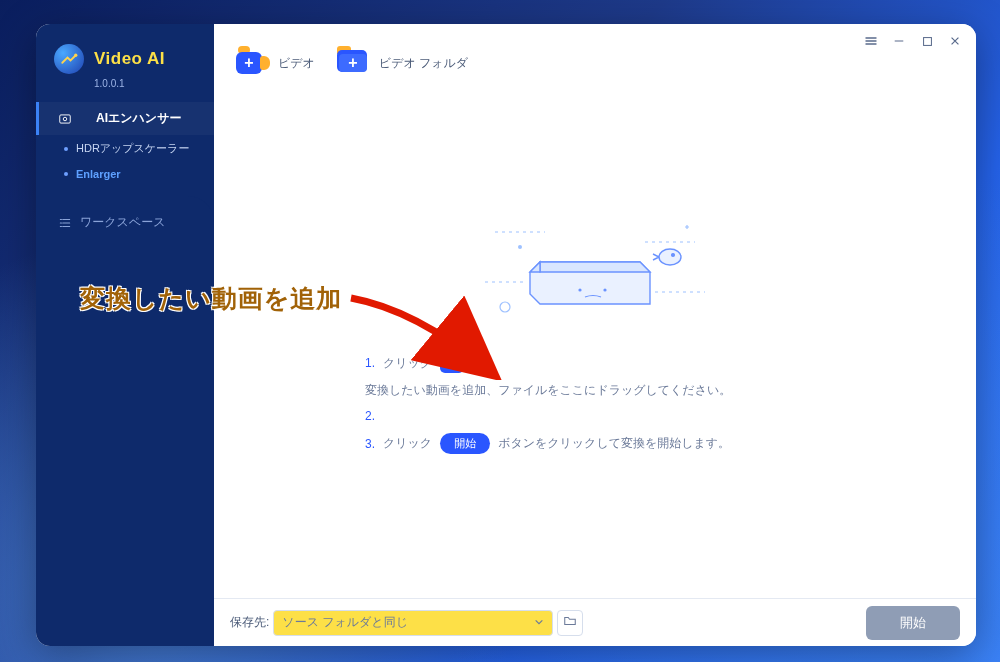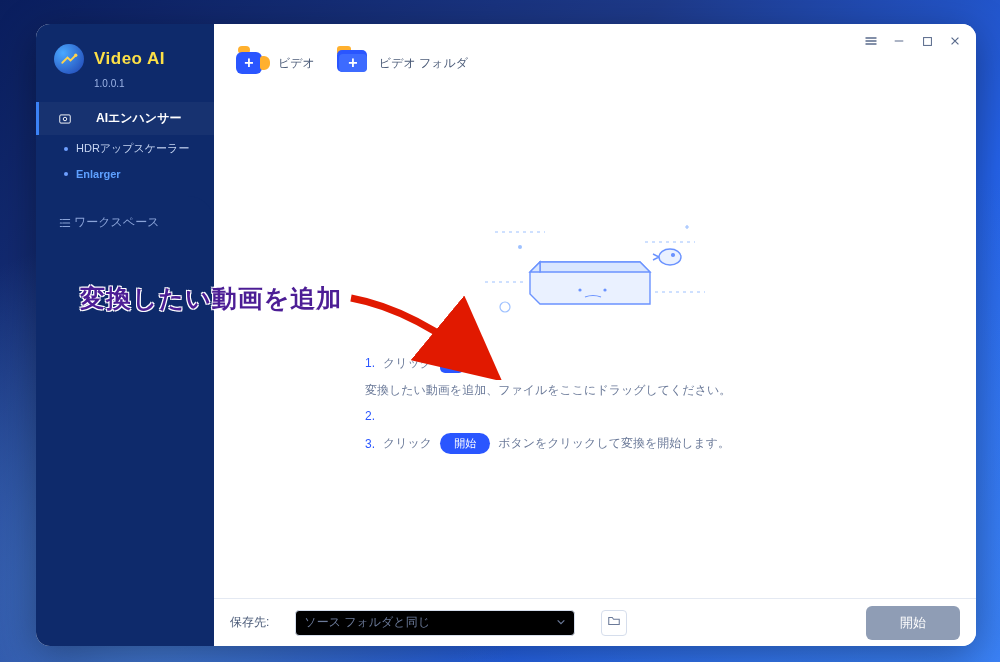--- a/index.html
+++ b/index.html
@@ -68,21 +68,21 @@
 .side-subitem.active { color: #5ea0ff; font-weight: 700; }
 
 .side-curve-wrap {
   margin-top: 10px;
   background: #0e2a6b;
   border-top-right-radius: 26px;
   padding-top: 4px;
   flex: 0 0 auto;
 }
 .workspace-hdr {
-  display: flex; align-items: center; gap: 2px;
+  display: flex; align-items: center; gap: 8px;
   color: #8aa3d8; font-size: 12px;
   padding: 14px 16px 12px 22px;
 }
 .ic { width: 14px; height: 14px; display: inline-flex; align-items: center; justify-content: center; }
 
 
 .sidebar::after{
   content:"";
   position:absolute;
   top:0; left:177px;
@@ -168,47 +168,47 @@
 .mini-cam .cam-bump{ width:11px; height:7px; top:-3px;}
 .pill {
   display:inline-flex; align-items:center; justify-content:center;
   background:#2a56ff; color:#fff; font-size:11px;
   padding: 3px 14px; border-radius: 12px;
 }
 
 
 .annotation {
   position: absolute; left: 44px; top: 258px;
-  color: #4c1d95;
+  color: #a16207;
   font-weight: 800;
   font-size: 25px;
   text-shadow:
     -1px -1px 0 #fff, 1px -1px 0 #fff, -1px 1px 0 #fff, 1px 1px 0 #fff;
   pointer-events: none;
   letter-spacing: 1px;
 }
 .arrow {
   position: absolute; left: 310px; top: 266px;
   width: 160px; height: 90px; pointer-events:none;
 }
 
 
 .footer {
   height: 48px;
   border-top: 1px solid #e4e9f2;
-  display: flex; align-items: center; gap: 26px;
+  display: flex; align-items: center; gap: 4px;
   padding: 0 16px;
   font-size: 12px; color: #4b5b78;
 }
 .save-select {
   flex: 0 0 280px;
   height: 26px;
   border: 1px solid #d6deec;
   border-radius: 4px;
-  background: #000000;
+  background: #fde047;
   display: flex; align-items: center; justify-content: space-between;
   padding: 0 8px;
   color: #6b7a99;
   cursor: pointer;
 }
 .browse-btn {
   width: 26px; height: 26px; border:1px solid #d6deec; border-radius:4px;
   display:flex; align-items:center; justify-content:center; color:#6b7a99; cursor:pointer;
 }
 .footer-spacer { flex: 1; }

